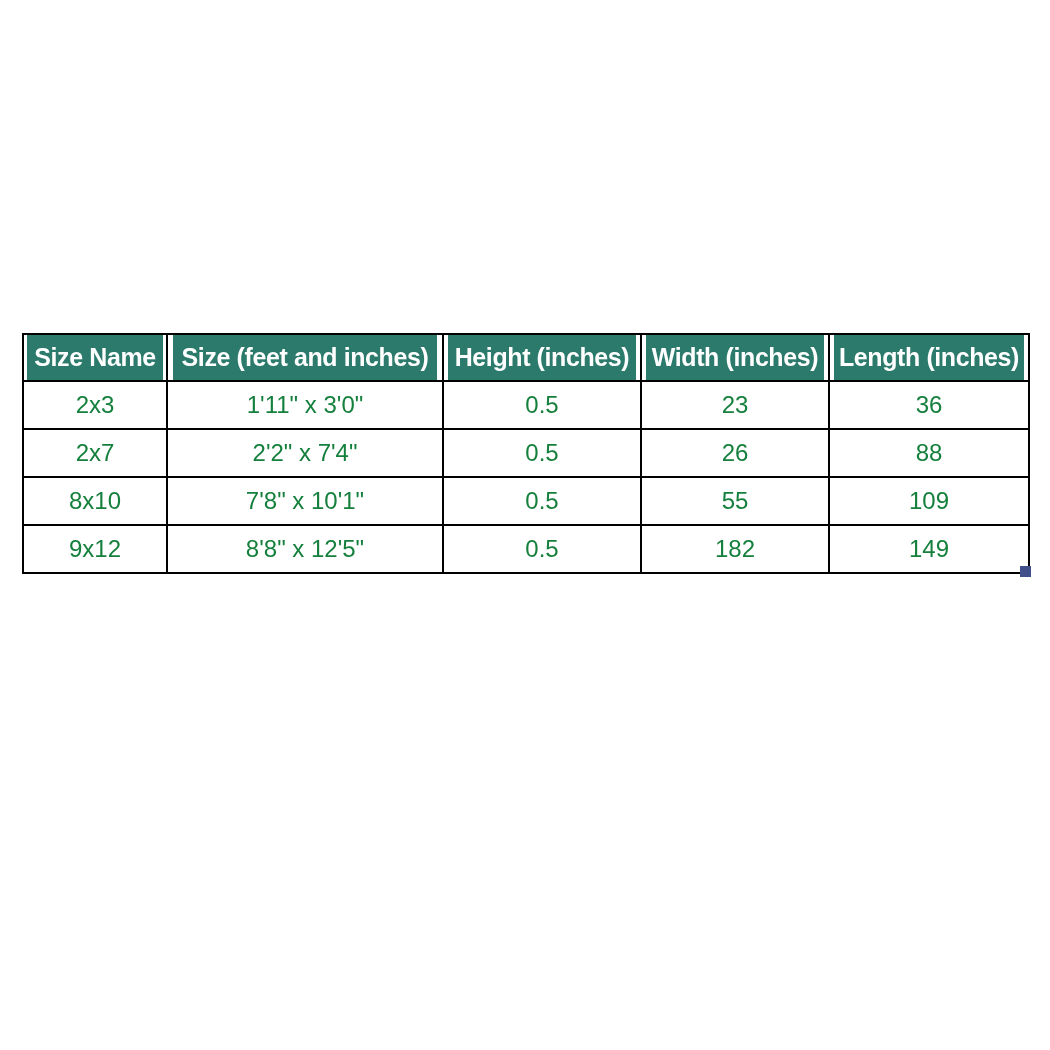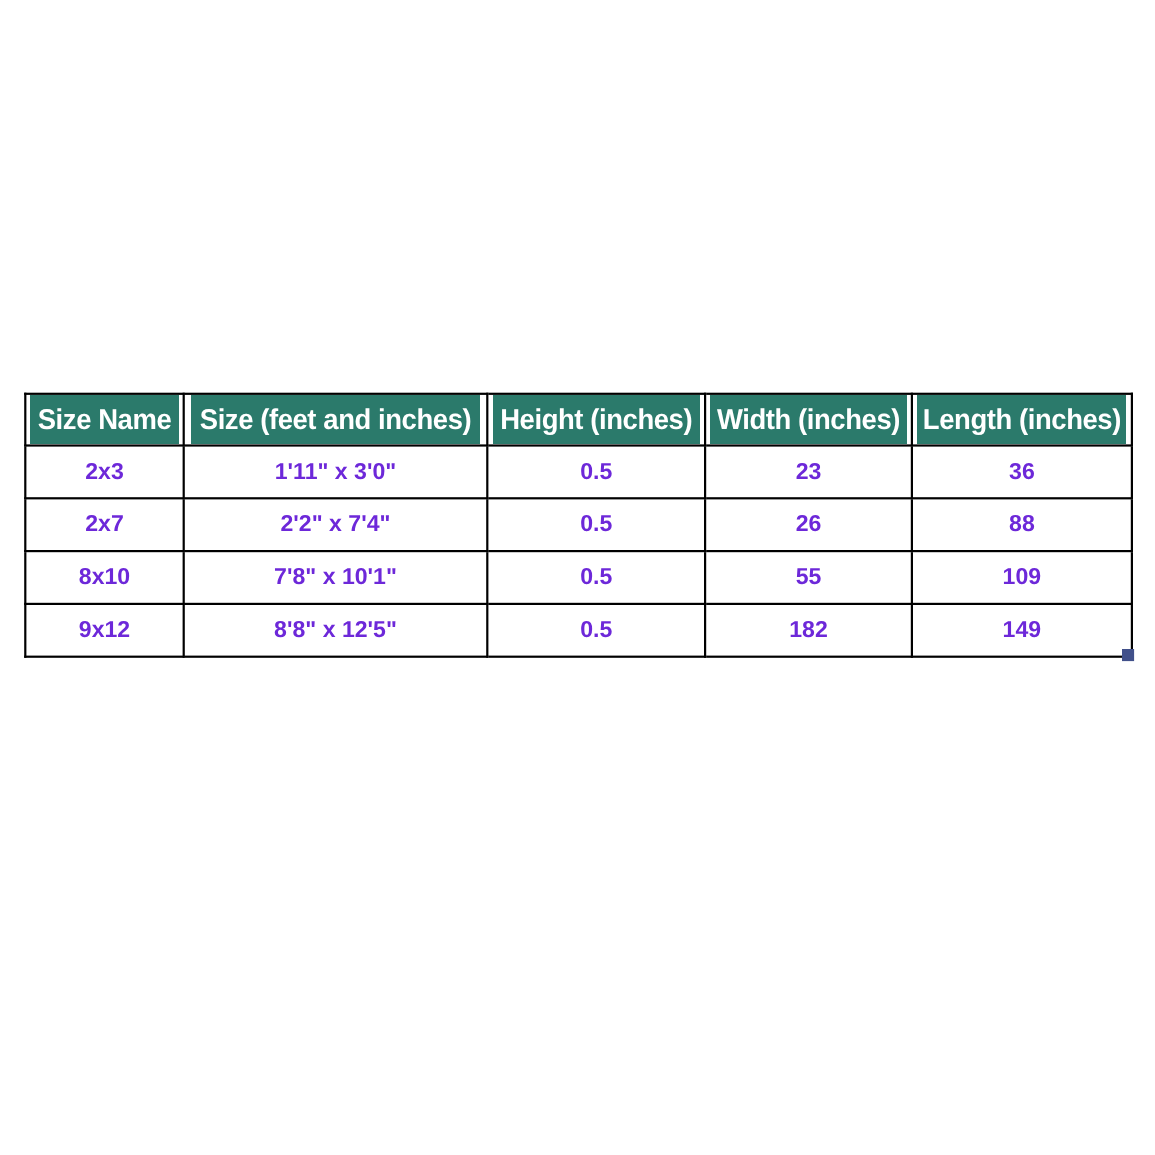--- a/index.html
+++ b/index.html
@@ -20,21 +20,20 @@
     height: 1050px;
     background: #ffffff;
   }
 
   
   #table-wrap {
     position: absolute;
     left: 22px;
     top: 333px;
     width: 1006px;
-    margin-top: 24px;
   }
 
   table.size-table {
     border-collapse: collapse;
     table-layout: fixed;
     width: 1006px;
     background: #ffffff;
   }
 
   table.size-table col.c0 { width: 144px; }
@@ -63,23 +62,23 @@
     border-color: #000000;
     font-stretch: condensed;
     transform: scaleX(0.96);
   }
 
   table.size-table thead th .hdr-txt {
     display: inline-block;
   }
 
   table.size-table tbody td {
-    color: #6d28d9;
-    font-weight: bold;
-    font-size: 21px;
+    color: #15803d;
+    font-weight: normal;
+    font-size: 24px;
     height: 46px;
     line-height: 46px;
     white-space: nowrap;
     background: #ffffff;
   }
 
   
   #fill-handle {
     position: absolute;
     width: 11px;

